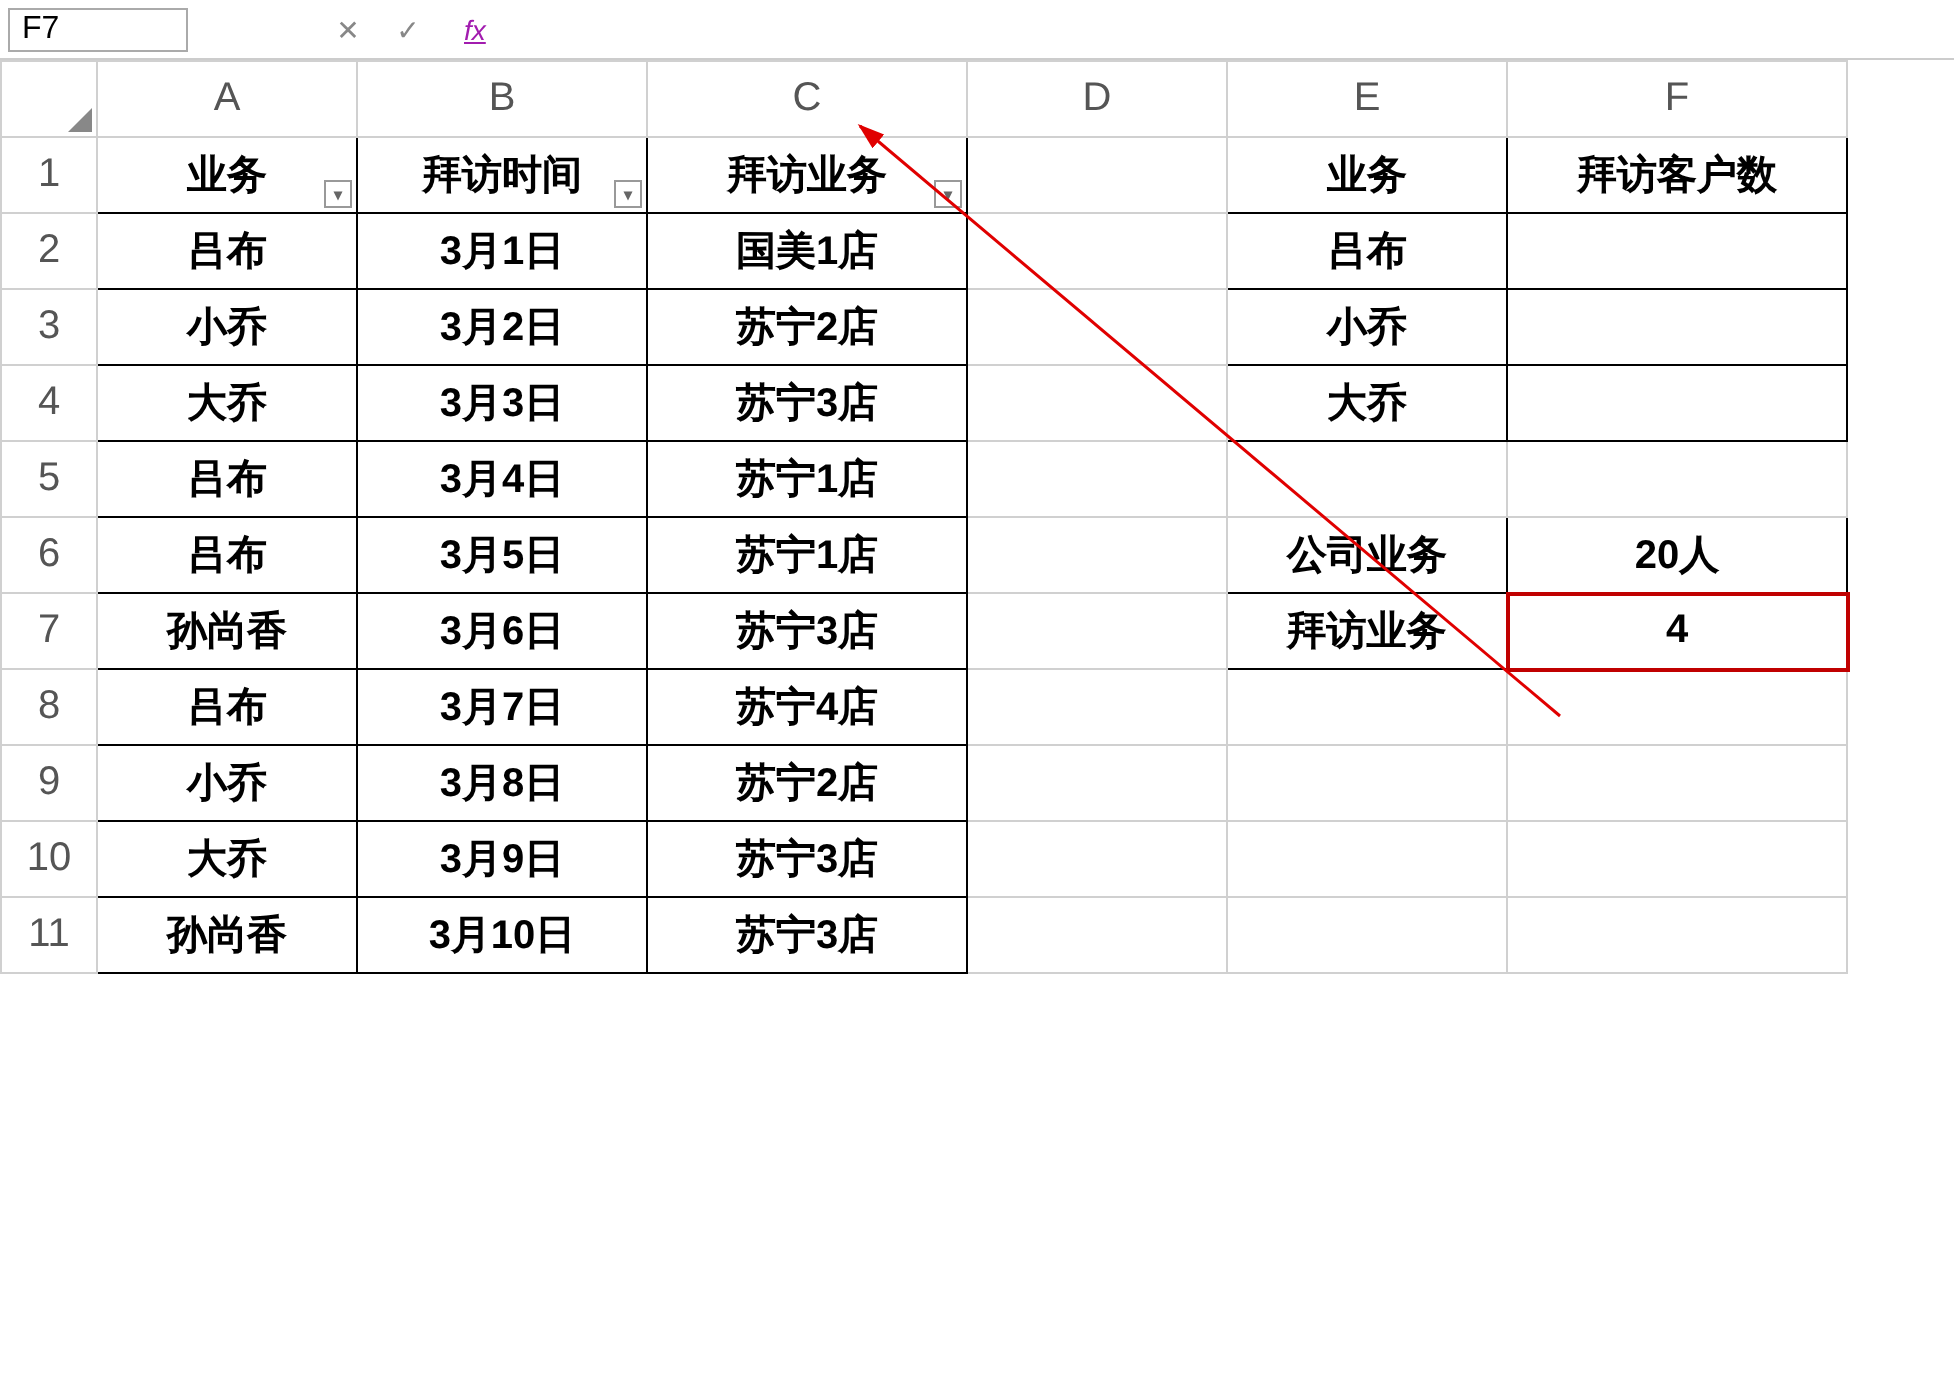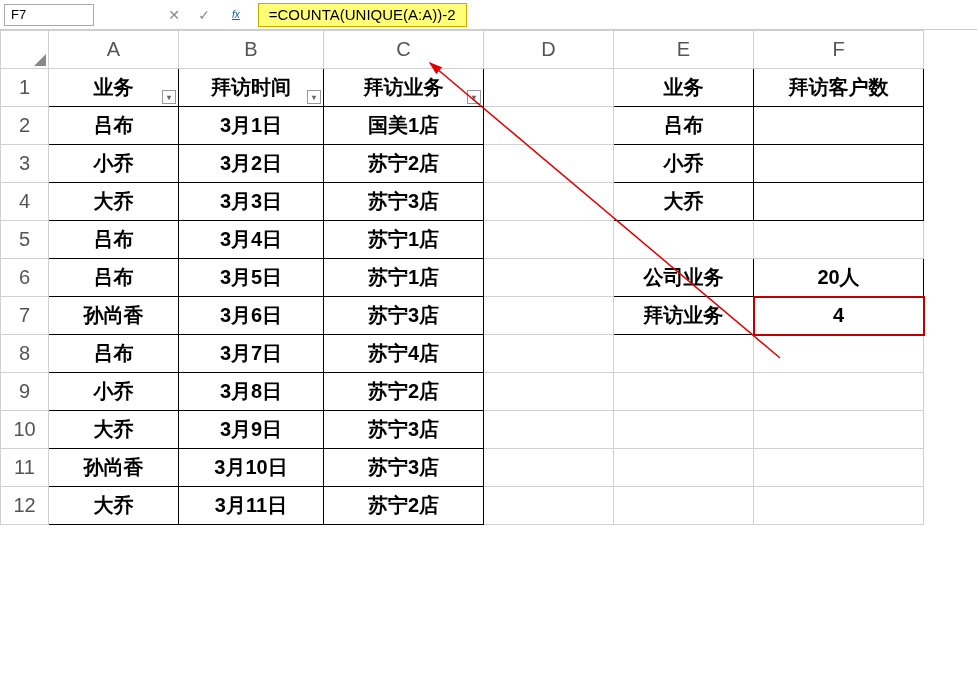--- a/index.html
+++ b/index.html
@@ -1,22 +1,22 @@
 <!DOCTYPE html>
 <html><head>
 <meta charset="utf-8">
 <style>
 * { box-sizing: border-box; margin: 0; padding: 0; }
 body { font-family: "Microsoft YaHei", Arial, sans-serif; background: #fff; width: 977px; height: 700px; overflow: hidden; position: relative; }
 
 .formula-bar { display: flex; align-items: center; height: 30px; border-bottom: 1px solid #ccc; background: #fff; }
-.name-box { width: 90px; height: 22px; margin-left: 4px; border: 1px solid #aaa; font-size: 13px; padding: 2px 6px; display: flex; align-items: center; background: #fff; }
+.name-box { width: 90px; height: 22px; margin-left: 4px; border: 1px solid #aaa; font-size: 16px; padding: 2px 6px; display: flex; align-items: center; background: #fff; }
 .fb-btns { display: flex; align-items: center; gap: 10px; margin-left: 70px; }
 .fb-btn { width: 20px; height: 20px; display: flex; align-items: center; justify-content: center; color: #888; font-size: 14px; }
-.fx-label { font-style: italic; color: #0369a1; font-size: 10px; margin-left: 8px; text-decoration: underline; }
+.fx-label { font-style: italic; color: #a21caf; font-size: 14px; margin-left: 8px; text-decoration: underline; }
 .formula-value { margin-left: 18px; background: #ffff77; border: 1px solid #ccaa00; padding: 3px 10px; font-size: 15px; height: 24px; display: flex; align-items: center; }
 
 .sheet { position: relative; }
 .grid { border-collapse: collapse; table-layout: fixed; }
 .grid td, .grid th { border: 1px solid #d0d0d0; font-size: 20px; text-align: center; vertical-align: middle; height: 38px; background: #fff; }
 .col-hdr { background: #f0f0f0; color: #555; font-weight: normal; font-size: 18px; height: 28px; }
 .row-hdr { background: #f0f0f0; color: #555; font-weight: normal; width: 48px; font-size: 18px; }
 .corner { background: #f0f0f0; width: 48px; height: 28px; position: relative; }
 .corner::after { content: ''; position: absolute; right: 2px; bottom: 2px; border-left: 12px solid transparent; border-bottom: 12px solid #888; }
 
@@ -34,21 +34,20 @@
 </head>
 <body>
 
 <div class="formula-bar">
   <div class="name-box">F7</div>
   <div class="fb-btns">
     <span class="fb-btn">✕</span>
     <span class="fb-btn">✓</span>
     <span class="fx-label">fx</span>
   </div>
-  <div class="formula-value">=COUNTA(UNIQUE(A:A))-2</div>
 </div>
 
 <div class="sheet">
 <table class="grid">
 <tbody>
         <tr>
   <th class="corner"></th>
   <th class="col-hdr wA">A</th>
   <th class="col-hdr wB">B</th>
   <th class="col-hdr wC">C</th>
@@ -163,29 +162,20 @@
 </tr>
 <tr>
   <th class="row-hdr">11</th>
   <td class="data-cell">孙尚香</td>
   <td class="data-cell">3月10日</td>
   <td class="data-cell">苏宁3店</td>
   <td></td>
           <td></td>
           <td></td>
 </tr>
-<tr>
-  <th class="row-hdr">12</th>
-  <td class="data-cell">大乔</td>
-  <td class="data-cell">3月11日</td>
-  <td class="data-cell">苏宁2店</td>
-  <td></td>
-          <td></td>
-          <td></td>
-</tr>
 </tbody>
     </table>
 
 <svg class="arrow-svg" width="500" height="340">
   <defs>
         <marker id="ah" markerWidth="10" markerHeight="10" refX="8" refY="3" orient="auto">
           <path d="M0,0 L0,6 L9,3 z" fill="#e00000"></path>
         </marker>
       </defs>
   <line x1="430" y1="300" x2="80" y2="5" stroke="#e00000" stroke-width="1.5" marker-end="url(#ah)"></line>

